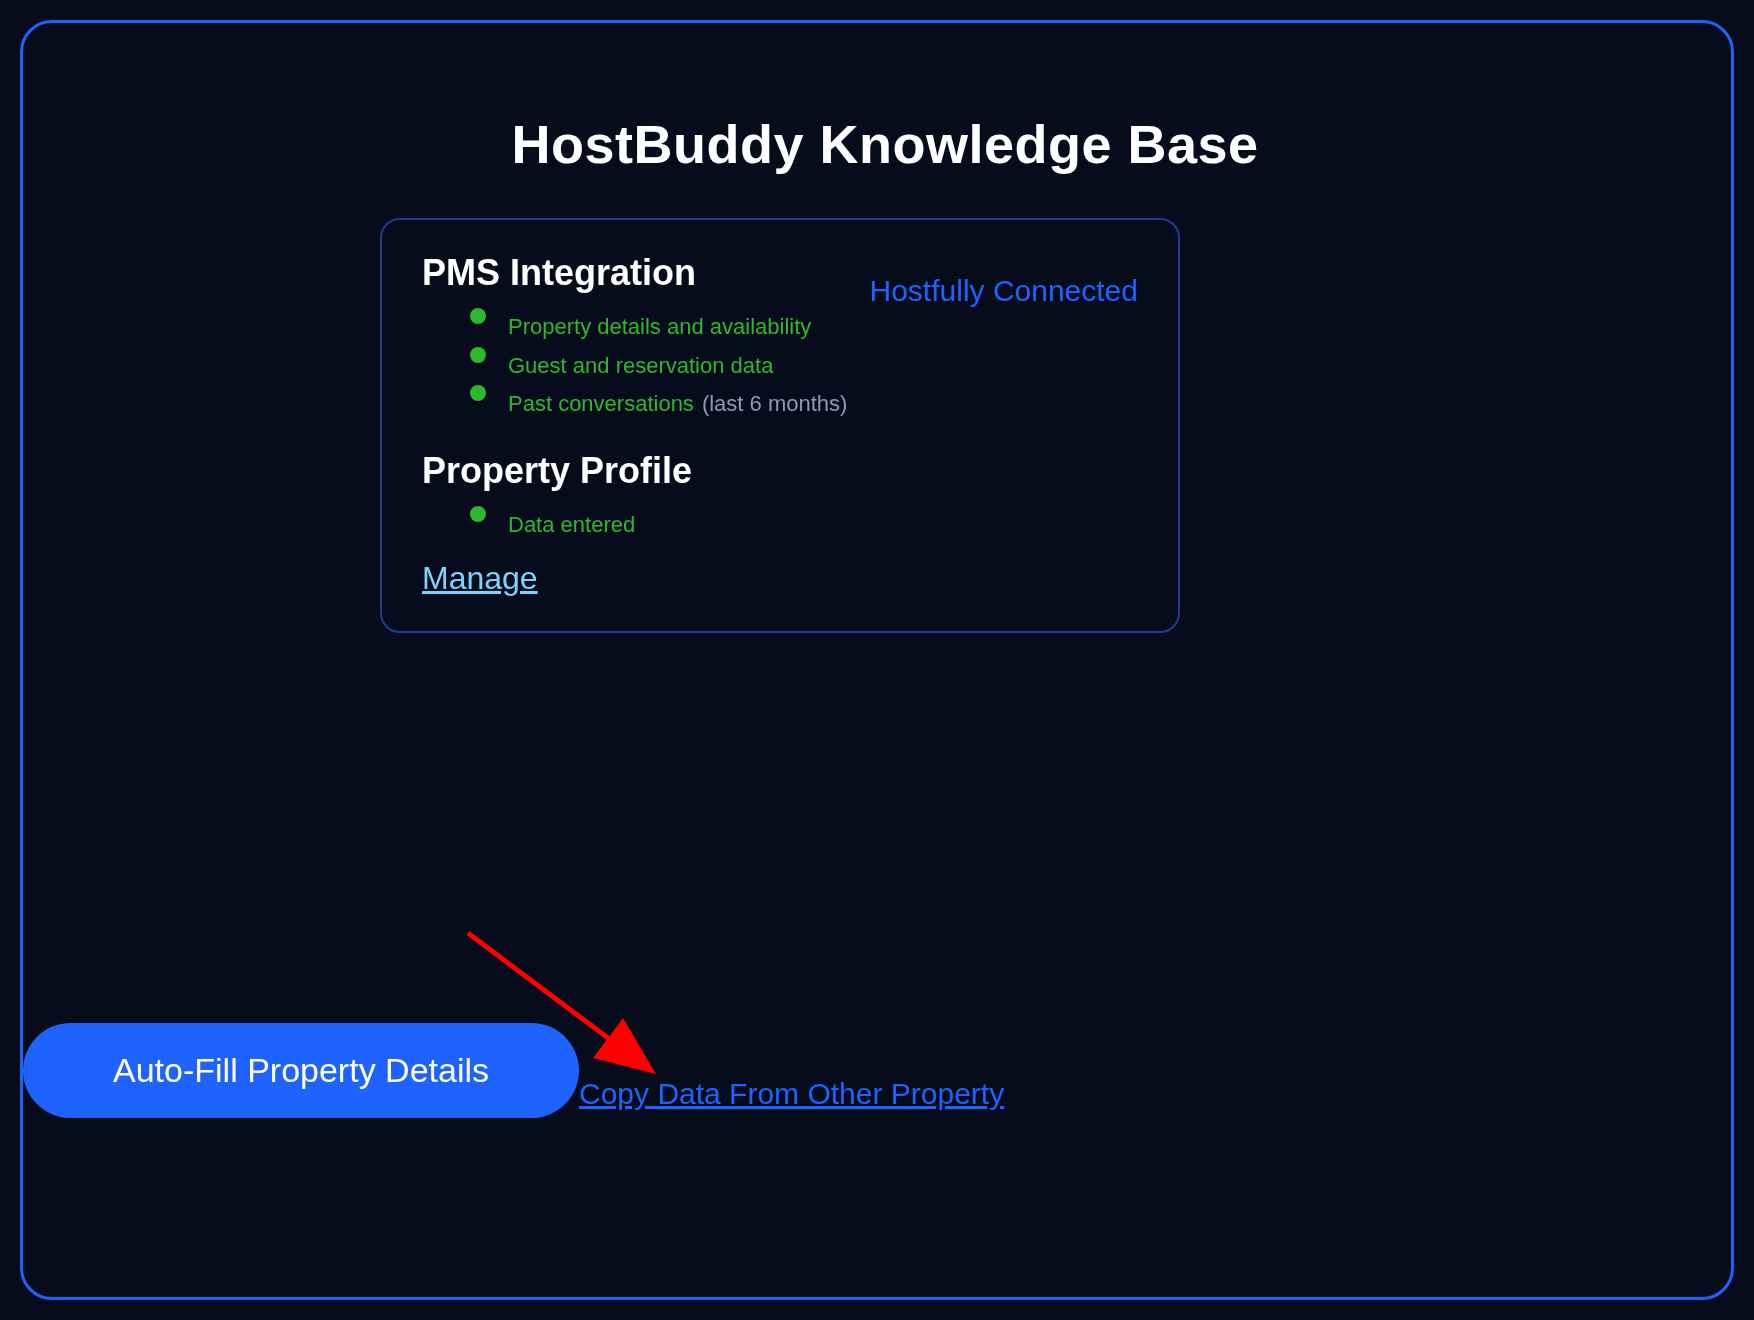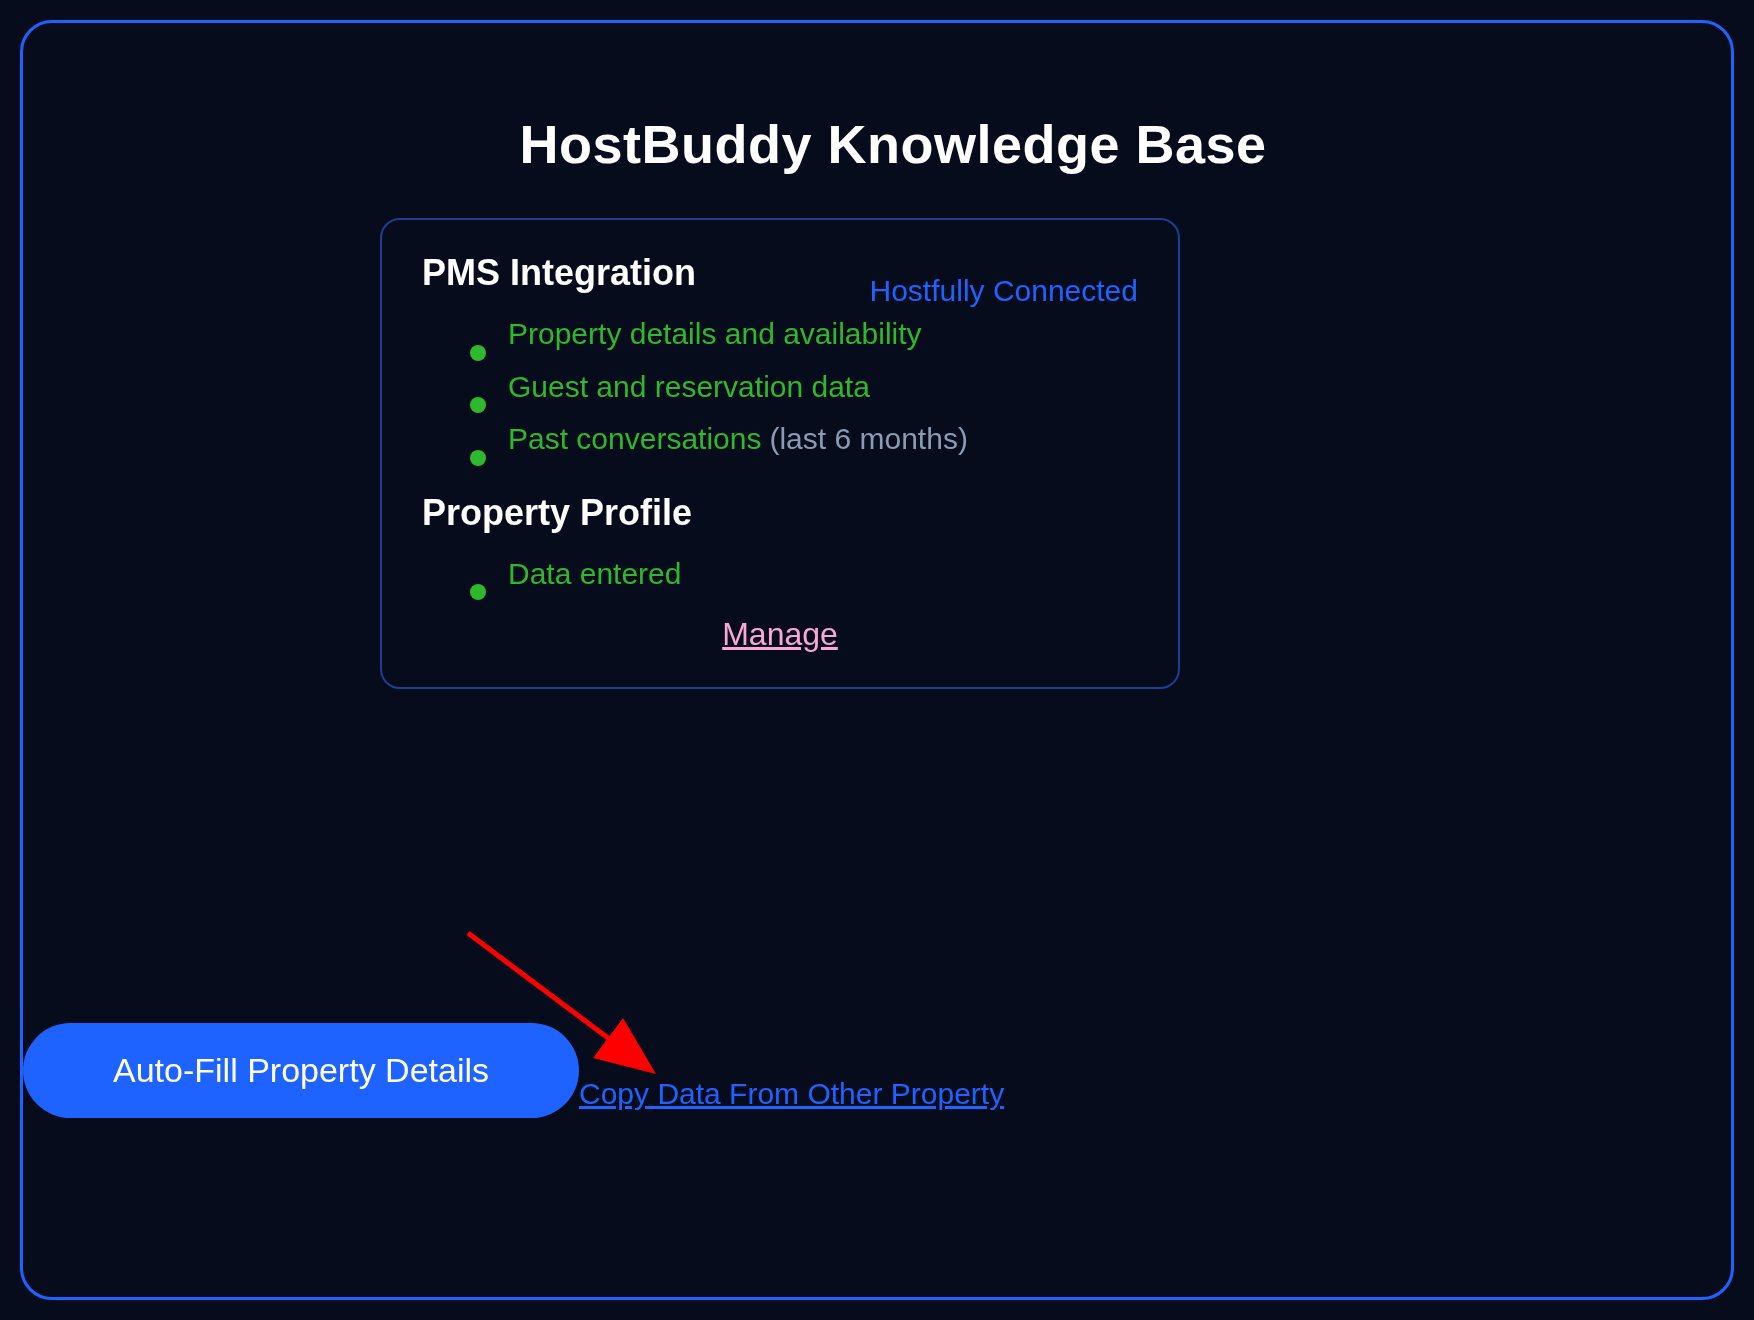--- a/index.html
+++ b/index.html
@@ -17,21 +17,21 @@
     left: 20px;
     width: 1714px;
     height: 1280px;
     border: 3px solid #1e63ff;
     border-radius: 32px;
     background: #060c1c;
   }
   .title {
     position: absolute;
     top: 90px;
-    left: 16px;
+    left: 8px;
     width: 100%;
     text-align: center;
     font-size: 54px;
     font-weight: 600;
     letter-spacing: 0.5px;
     color: #ffffff;
   }
   .card {
     position: absolute;
     top: 195px;
@@ -58,42 +58,41 @@
     font-weight: 500;
     margin-top: 22px;
   }
   .bullet-list {
     list-style: none;
     padding-left: 48px;
     margin-bottom: 26px;
   }
   .bullet-list li {
     display: flex;
-    align-items: flex-end;
-    font-size: 30px;
+    align-items: flex-start;
+    font-size: 22px;
     line-height: 1.75;
     color: #2eb82e;
   }
   .dot {
     width: 16px;
     height: 16px;
     border-radius: 50%;
     background: #2eb82e;
     display: inline-block;
     margin-right: 22px;
     flex-shrink: 0;
   }
   .muted {
     color: #8b9bb3;
     margin-left: 8px;
   }
   .manage {
     display: block;
-    text-align: center;
-    color: #f9a8d4;
+    color: #7dd3fc;
     font-size: 32px;
     text-decoration: underline;
     margin-top: 16px;
     cursor: pointer;
   }
   .cta-area {
     position: absolute;
     top: 1000px;
     left: 0;
     width: 100%;

